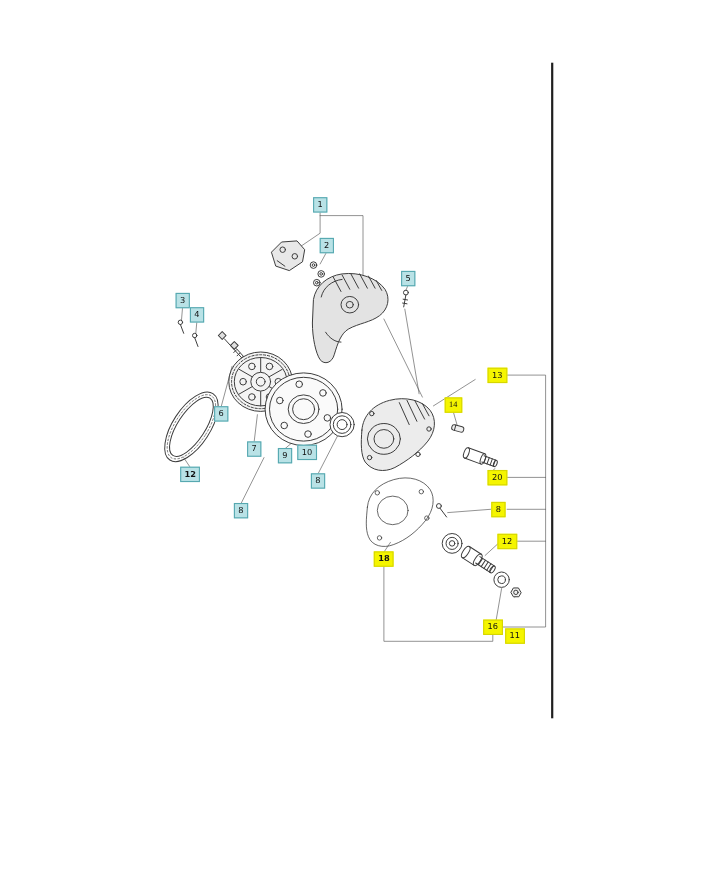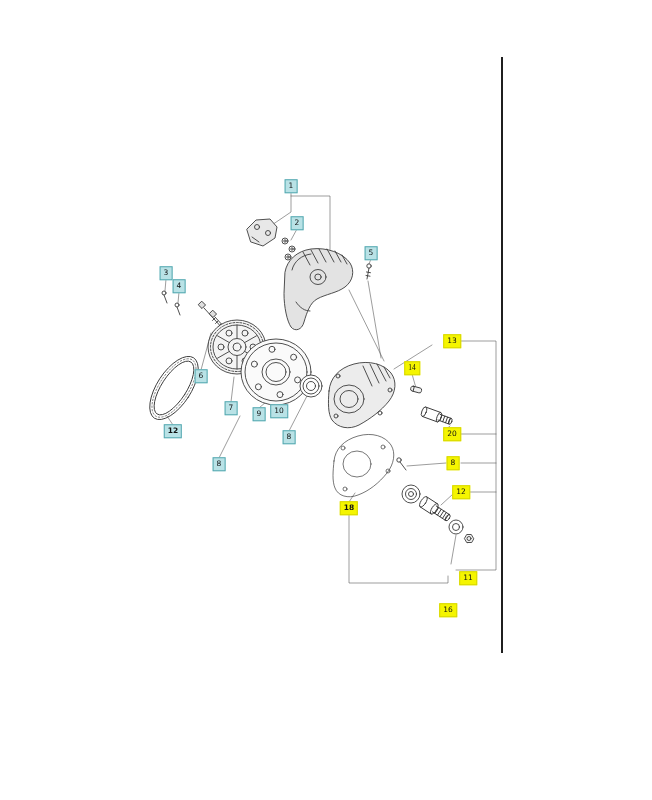--- a/index.html
+++ b/index.html
@@ -251,19 +251,19 @@
       <div class="callout" style="left: 279px; top: 411px; background-color: rgb(185, 226, 230); border-color: rgb(86, 168, 176); color: rgb(17, 17, 17);">10</div>
       <div class="callout" style="left: 289px; top: 437px; background-color: rgb(185, 226, 230); border-color: rgb(86, 168, 176); color: rgb(17, 17, 17);">8</div>
       <div class="callout" style="left: 173px; top: 431px; background-color: rgb(185, 226, 230); border-color: rgb(86, 168, 176); color: rgb(17, 17, 17); font-weight: bold;">12</div>
       <div class="callout" style="left: 219px; top: 464px; background-color: rgb(185, 226, 230); border-color: rgb(86, 168, 176); color: rgb(17, 17, 17);">8</div>
       <div class="callout" style="left: 452px; top: 341px; background-color: rgb(245, 245, 0); border-color: rgb(214, 214, 0); color: rgb(17, 17, 17);">13</div>
       <div class="callout" style="left: 412px; top: 368px; background-color: rgb(245, 245, 0); border-color: rgb(214, 214, 0); color: rgb(17, 17, 17); font-family: Liberation Serif, serif;">14</div>
       <div class="callout" style="left: 452px; top: 434px; background-color: rgb(245, 245, 0); border-color: rgb(214, 214, 0); color: rgb(17, 17, 17);">20</div>
       <div class="callout" style="left: 453px; top: 463px; background-color: rgb(245, 245, 0); border-color: rgb(214, 214, 0); color: rgb(17, 17, 17);">8</div>
       <div class="callout" style="left: 461px; top: 492px; background-color: rgb(245, 245, 0); border-color: rgb(214, 214, 0); color: rgb(17, 17, 17);">12</div>
       <div class="callout" style="left: 468px; top: 549px; background-color: rgb(245, 245, 0); border-color: rgb(214, 214, 0); color: rgb(17, 17, 17); margin-top: 29px;">11</div>
-      <div class="callout" style="left: 448px; top: 570px; background-color: rgb(245, 245, 0); border-color: rgb(214, 214, 0); color: rgb(17, 17, 17); margin-top: 40px;">16</div>
+      <div class="callout" style="left: 448px; top: 570px; background-color: rgb(245, 245, 0); border-color: rgb(214, 214, 0); color: rgb(17, 17, 17);">16</div>
       <div class="callout" style="left: 349px; top: 508px; background-color: rgb(245, 245, 0); border-color: rgb(214, 214, 0); color: rgb(17, 17, 17); font-weight: bold;">18</div>
     </div>
 
   <div class="page-divider" style="left: 501px; top: 57px; height: 596px; background-color: rgb(31, 31, 31);"></div>
 
 </div>
 
 </body></html>

